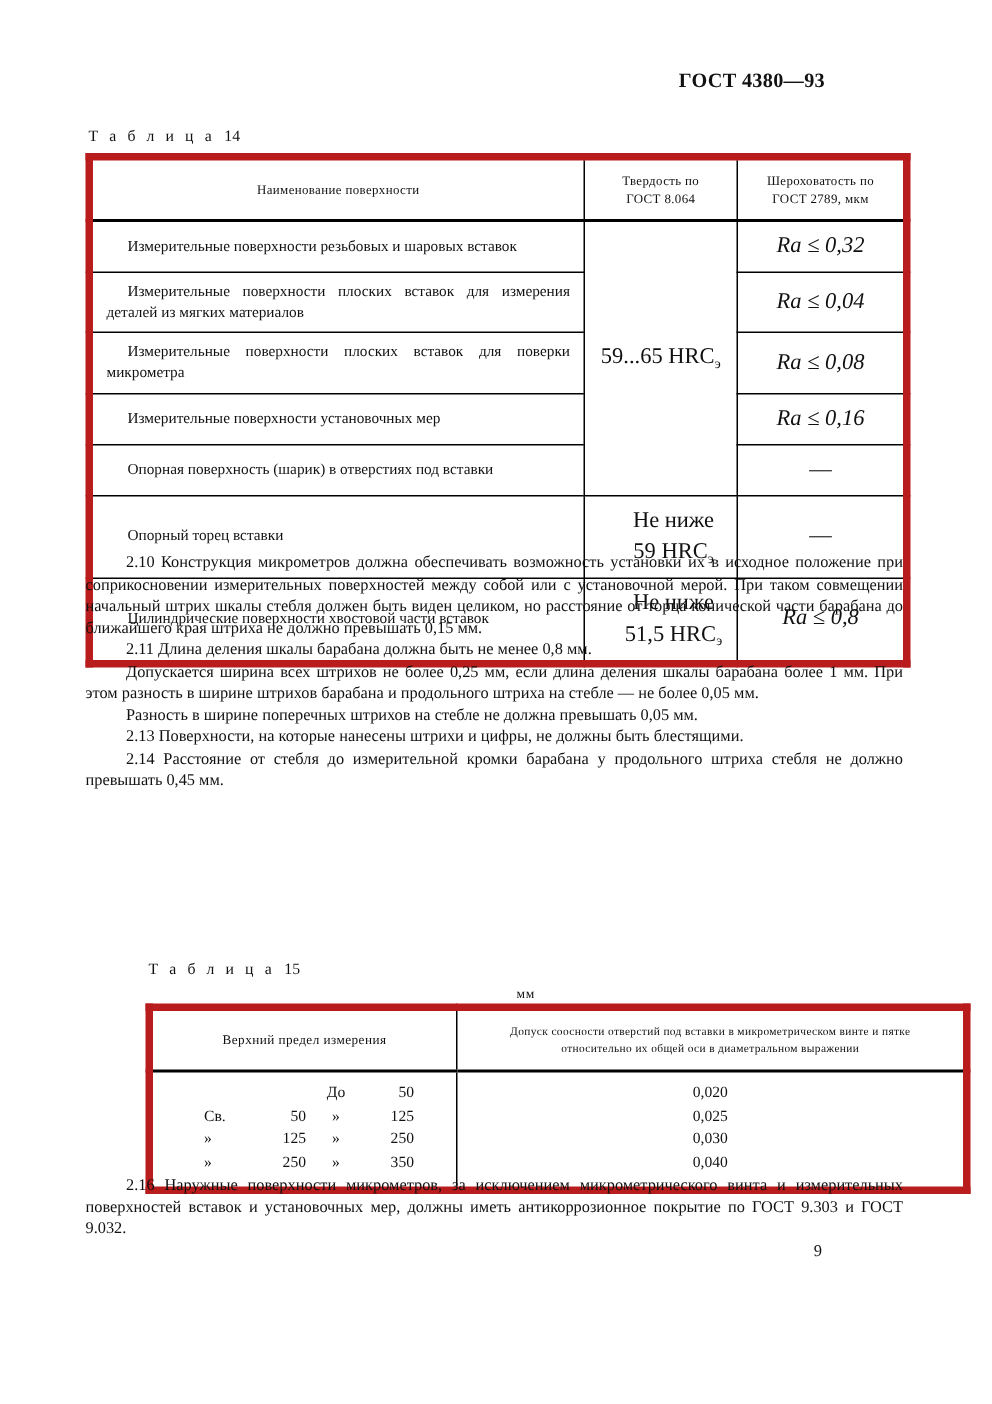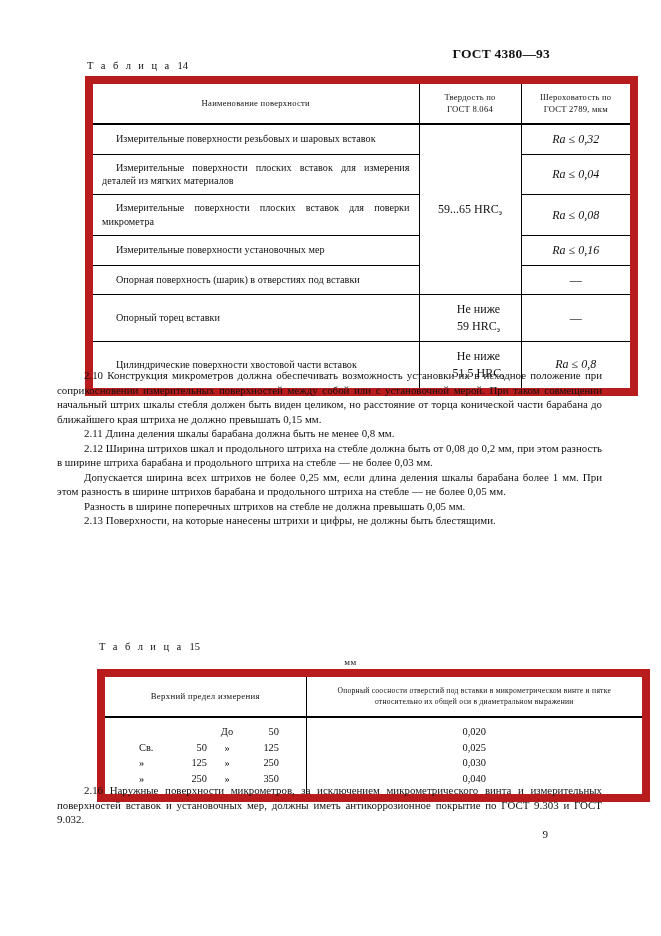--- a/index.html
+++ b/index.html
@@ -68,21 +68,21 @@
   table.gost td, table.gost th {
     border: 1px solid #000;
     padding: 0;
     vertical-align: middle;
     font-weight: normal;
   }
   table.gost thead th {
     border-bottom-width: 2px;
   }
   table.gost {
-    border: 8px solid #b91c1c;
+    border: 5px solid #b91c1c;
   }
 
   
   #table14 col.c1 { width: 330px; }
   #table14 col.c2 { width: 102px; }
   #table14 col.c3 { width: 113px; }
 
   #table14 thead th {
     font-size: 8.6px;
     line-height: 1.45;
@@ -94,21 +94,21 @@
     font-size: 10.2px;
     line-height: 1.35;
     text-align: justify;
     text-align-last: left;
     padding: 6px 9px 6px 9px;
     text-indent: 14px;
     hyphens: none;
   }
   #table14 td.hard,
   #table14 td.rough {
-    font-size: 12px;
+    font-size: 15px;
     text-align: center;
     line-height: 1.4;
     padding: 6px 1px;
   }
   #table14 td.hard.two-line {
     text-align: center;
     padding-left: 18px;
   }
   .ital { font-style: italic; }
   sub.hrc {
@@ -178,21 +178,21 @@
     font-size: 11px;
   }
 </style>
 </head>
 <body>
 
 <div class="page">
 
   <div class="doc-header">ГОСТ 4380—93</div>
 
-  <div class="content" style="top:60px;margin-left:28px;">
+  <div class="content" style="top:86px;">
 
     <div class="table-caption">
       <span>Т а б л и ц а</span><span class="num">14</span>
     </div>
 
     <table class="gost" id="table14">
       <colgroup>
         <col class="c1">
           <col class="c2">
           <col class="c3">
@@ -248,44 +248,44 @@
           </td>
           <td class="rough ital">Ra ≤ 0,8</td>
         </tr>
       </tbody>
     </table>
   </div>
 
   <div class="content" style="top:368px;">
     <p class="para">2.10  Конструкция микрометров должна обеспечивать возможность установки их в исходное положение при соприкосновении измерительных поверхностей между собой или с установочной мерой. При таком совмещении начальный штрих шкалы стебля должен быть виден целиком, но расстояние от торца конической части барабана до ближайшего края штриха не должно превышать 0,15 мм.</p>
     <p class="para">2.11  Длина деления шкалы барабана должна быть не менее 0,8 мм.</p>
-    <p class="para">2.12  Ширина штрихов шкал и продольного штриха на стебле должна быть от 0,08 до 0,2 мм, при этом разность в ширине штриха барабана и продольного штриха на стебле — не более 0,03 мм.</p>
     <p class="para">Допускается ширина всех штрихов не более 0,25 мм, если длина деления шкалы барабана более 1 мм. При этом разность в ширине штрихов барабана и продольного штриха на стебле — не более 0,05 мм.</p>
     <p class="para">Разность в ширине поперечных штрихов на стебле не должна превышать 0,05 мм.</p>
     <p class="para">2.13  Поверхности, на которые нанесены штрихи и цифры, не должны быть блестящими.</p>
+    <p class="para">2.14  Расстояние от стебля до измерительной кромки барабана у продольного штриха стебля не должно превышать 0,45 мм.</p>
   </div>
 
   <div class="content" style="top:641px;padding-left:40px;">
 
     <div class="table-caption">
       <span>Т а б л и ц а</span><span class="num">15</span>
     </div>
 
     <div class="unit-line">мм</div>
 
     <table class="gost" id="table15">
       <colgroup>
         <col class="d1">
           <col class="d2">
       </colgroup>
       <thead>
         <tr>
           <th class="h-left">Верхний предел измерения</th>
           <th class="h-right">
-            <div>Опорный соосности отверстий под вставки в микрометрическом винте и пятке</div>
+            <div>Допуск соосности отверстий под вставки в микрометрическом винте и пятке</div>
             <div>относительно их общей оси в диаметральном выражении</div>
           </th>
         </tr>
       </thead>
       <tbody>
         <tr>
           <td class="ranges">
             <div class="range-grid">
               <div class="range-row">
                 <span class="rg-pre"></span>

